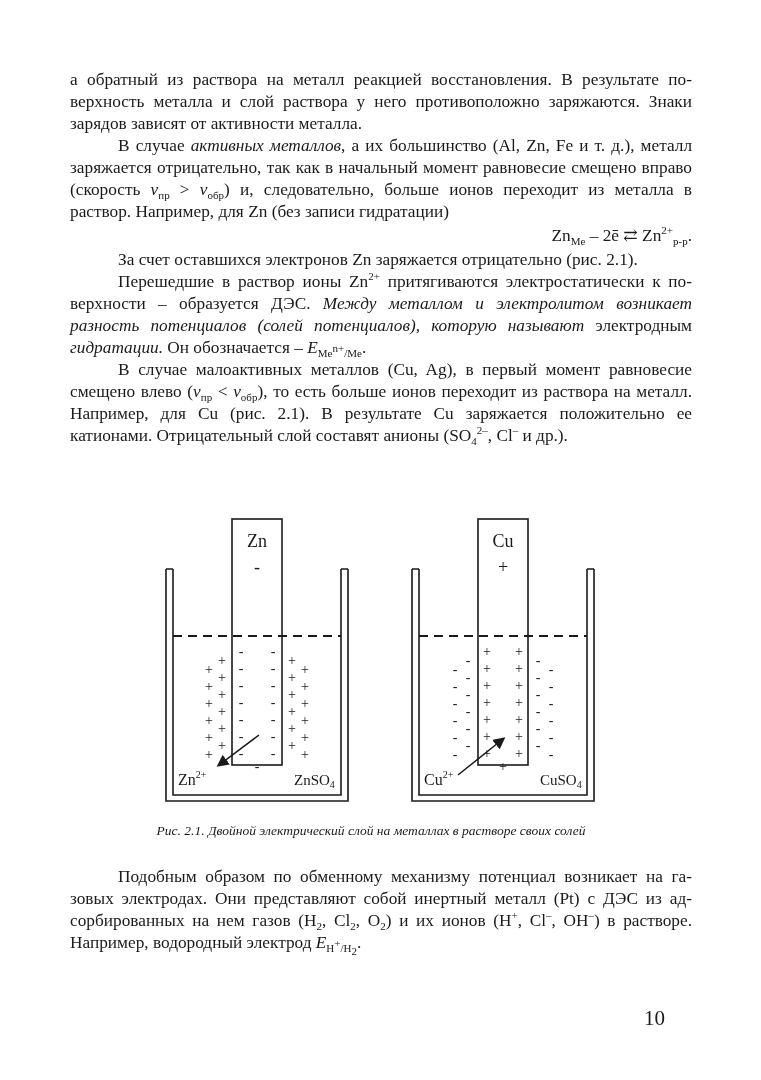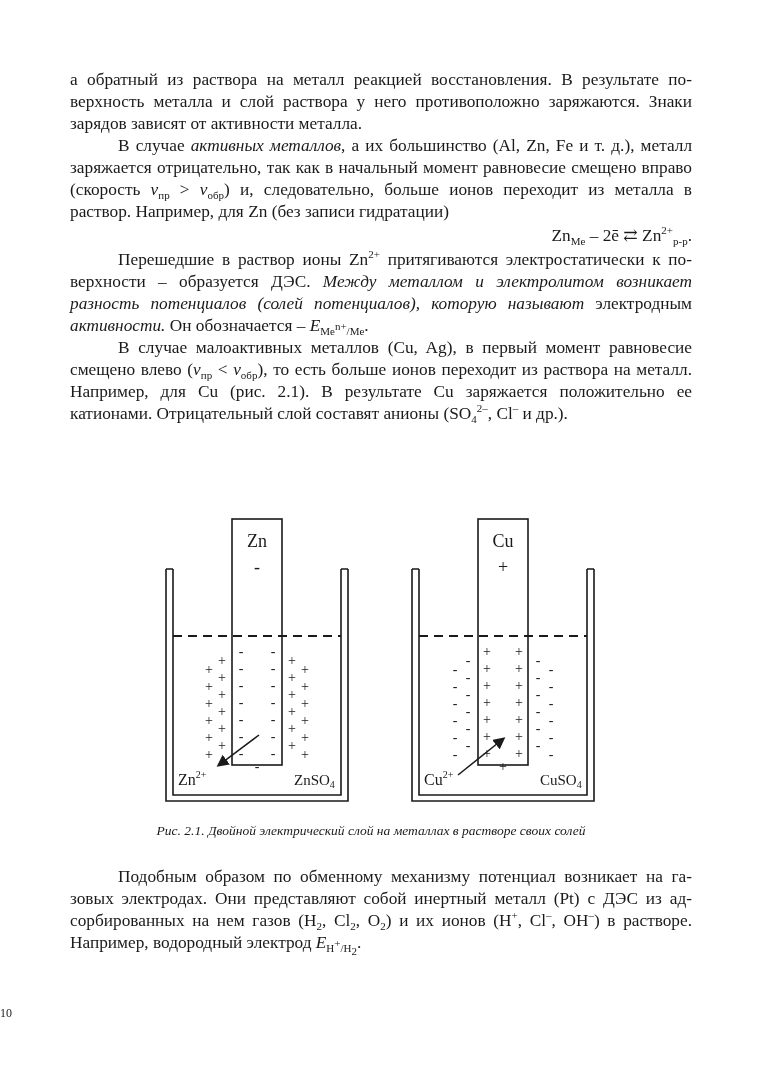--- a/index.html
+++ b/index.html
@@ -8,34 +8,35 @@
   .page { position: absolute; left: 70px; top: 69px; width: 622px; }
   p { margin: 0; font-size: 17.3px; line-height: 22px; text-align: justify; }
   p.ind { text-indent: 48px; }
   .eq { text-align: right; font-size: 17.3px; line-height: 24px; margin: 1px 0 1px 0; }
   i { font-style: italic; }
   sub, sup { font-size: 11px; line-height: 0; }
   .fig { position: absolute; left: 0; top: 513px; width: 761px; height: 300px; }
   .caption { position: absolute; left: 0; width: 742px; top: 823px; text-align: center;
              font-style: italic; font-size: 13.5px; }
   .after { position: absolute; left: 70px; top: 866px; width: 622px; }
-  .pagenum { position: absolute; top: 1006px; left: 0; width: 665px; text-align: left; font-size: 12px; }
+  .pagenum { position: absolute; top: 1006px; left: 0; width: 665px; text-align: right; font-size: 21px; }
   svg text { font-family: "Liberation Serif", "DejaVu Serif", serif; fill: #1a1a1a; }
 </style>
 </head>
 <body>
 
 <div class="page">
   <div id="top">
       <p>а обратный из раствора на металл реакцией восстановления. В результате по­верхность металла и слой раствора у него противоположно заряжаются. Знаки зарядов зависят от активности металла.</p>
       <p class="ind">В случае <i>активных металлов</i>, а их большинство (Al, Zn, Fe и т. д.), ме­талл заряжается отрицательно, так как в начальный момент равновесие смеще­но вправо (скорость <i>v</i><sub>пр</sub> &gt; <i>v</i><sub>обр</sub>) и, следовательно, больше ионов переходит из ме­талла в раствор. Например, для Zn (без записи гидратации)</p>
     </div>
   <div class="eq" id="eq">Zn<sub>Me</sub> – 2ē ⇄ Zn<sup>2+</sup><sub>р-р</sub>.</div>
   <div id="mid">
-      <p class="ind">Перешедшие в раствор ионы Zn<sup>2+</sup> притягиваются электростатически к по­верхности – образуется ДЭС. <i>Между металлом и электролитом возникает разность потенциалов (солей потенциалов), которую называют</i> электродным <i>активности.</i> Он обозначается – <i>E</i><sub>Me<sup>n+</sup>/Me</sub>.</p>
+      <p class="ind">За счет оставшихся электронов Zn заряжается отрицательно (рис. 2.1).</p>
+      <p class="ind">Перешедшие в раствор ионы Zn<sup>2+</sup> притягиваются электростатически к по­верхности – образуется ДЭС. <i>Между металлом и электролитом возникает разность потенциалов (солей потенциалов), которую называют</i> электродным <i>гидратации.</i> Он обозначается – <i>E</i><sub>Me<sup>n+</sup>/Me</sub>.</p>
       <p class="ind">В случае малоактивных металлов (Cu, Ag), в первый момент равновесие смещено влево (<i>v</i><sub>пр</sub> &lt; <i>v</i><sub>обр</sub>), то есть больше ионов переходит из раствора на ме­талл. Например, для Cu (рис. 2.1). В результате Cu заряжается положительно ее катионами. Отрицательный слой составят анионы (SO<sub>4</sub><sup>2–</sup>, Cl<sup>–</sup> и др.).</p>
     </div>
 </div>
 
 <svg class="fig" viewBox="0 0 761 300" width="761" height="300">
   <defs>
     <marker id="ah" markerWidth="8" markerHeight="8" refX="6" refY="4" orient="auto">
       <path d="M0,0 L8,4 L0,8 z" fill="#1a1a1a"></path>
     </marker>
   </defs>

